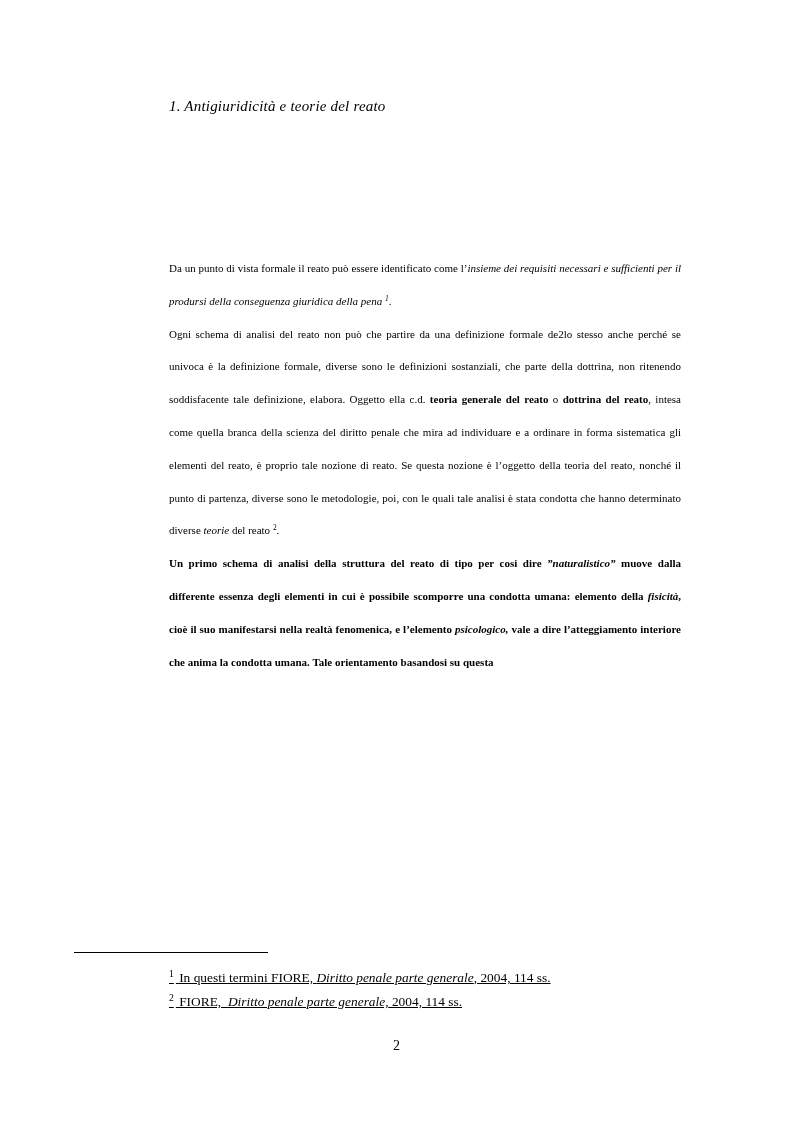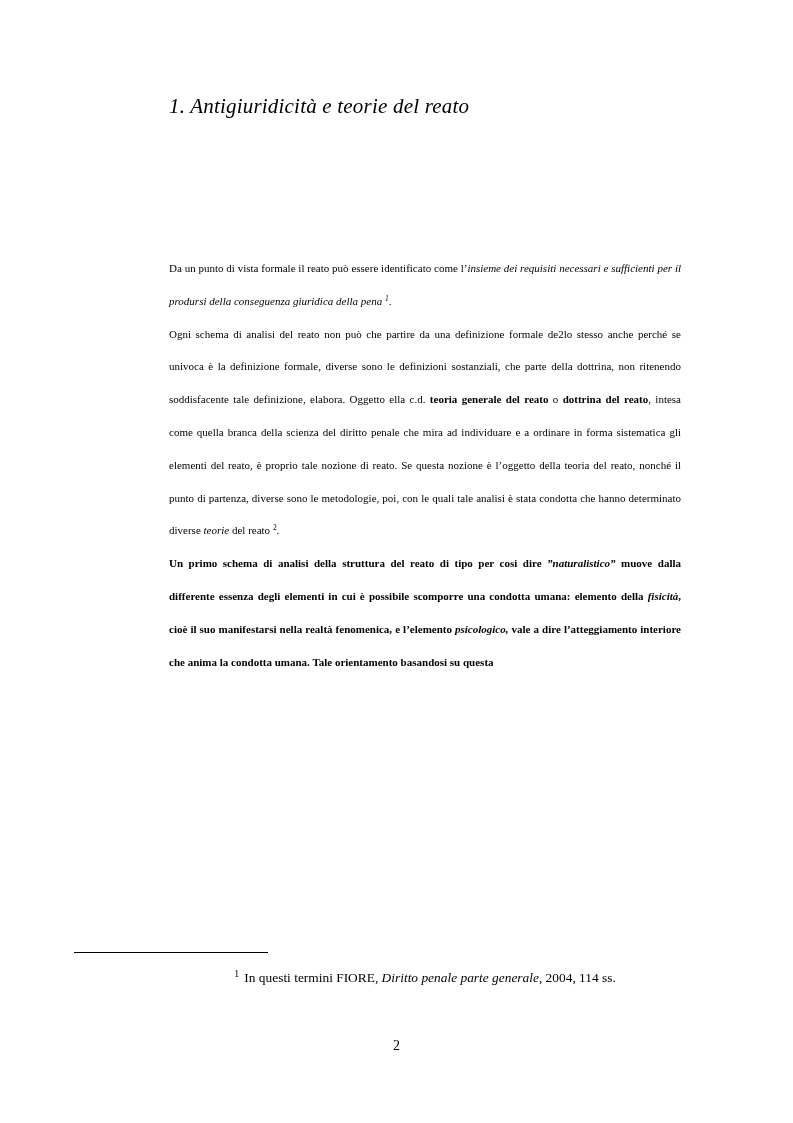--- a/index.html
+++ b/index.html
@@ -17,21 +17,21 @@
     font-family: "Liberation Serif", "DejaVu Serif", serif;
     color: #000000;
   }
 
   
   .chapter-title {
     position: absolute;
     left: 169px;
     top: 92px;
     width: 512px;
-    font-size: 21px;
+    font-size: 15px;
     font-style: italic;
     font-weight: normal;
     line-height: 28px;
     letter-spacing: 0.2px;
     margin: 0;
   }
 
   
   .body-block {
     position: absolute;
@@ -78,22 +78,23 @@
   .footnotes {
     position: absolute;
     left: 169px;
     top: 966px;
     width: 512px;
     font-size: 13.4px;
     line-height: 24px;
   }
   .footnote {
     margin: 0;
-    text-align: center;
+    text-align: left;
     white-space: pre-wrap;
+    text-decoration: underline;
   }
   .footnote .marker {
     font-size: 0.72em;
     vertical-align: 0.5em;
     line-height: 0;
     margin-right: 2px;
   }
 
   
   .page-number {
@@ -122,18 +123,19 @@
     <p class="para last-line-natural"><span>Un primo schema di analisi della struttura del reato di tipo per cosi dire </span><em class="it">”naturalistico”</em><span> muove dalla differente essenza degli elementi in cui è possibile scomporre una condotta umana: elemento della </span><em class="it">fisicità</em><span>, cioè il suo manifestarsi nella realtà fenomenica, e l’elemento </span><em class="it">psicologico,</em><span> vale a dire l’atteggiamento interiore che anima la condotta umana. Tale orientamento basandosi su questa</span></p>
 
   </div>
 
   <div class="footnote-rule"></div>
 
   <div class="footnotes">
 
     <p class="footnote"><span class="marker">1</span><span> In questi termini FIORE, </span><em class="it">Diritto penale parte generale</em><span>, 2004, 114 ss.</span></p>
 
+    <p class="footnote"><span class="marker">2</span><span> FIORE,  </span><em class="it">Diritto penale parte generale,</em><span> 2004, 114 ss.</span></p>
 
   </div>
 
   <div class="page-number">2</div>
 
 </div>
 
 </body></html>

